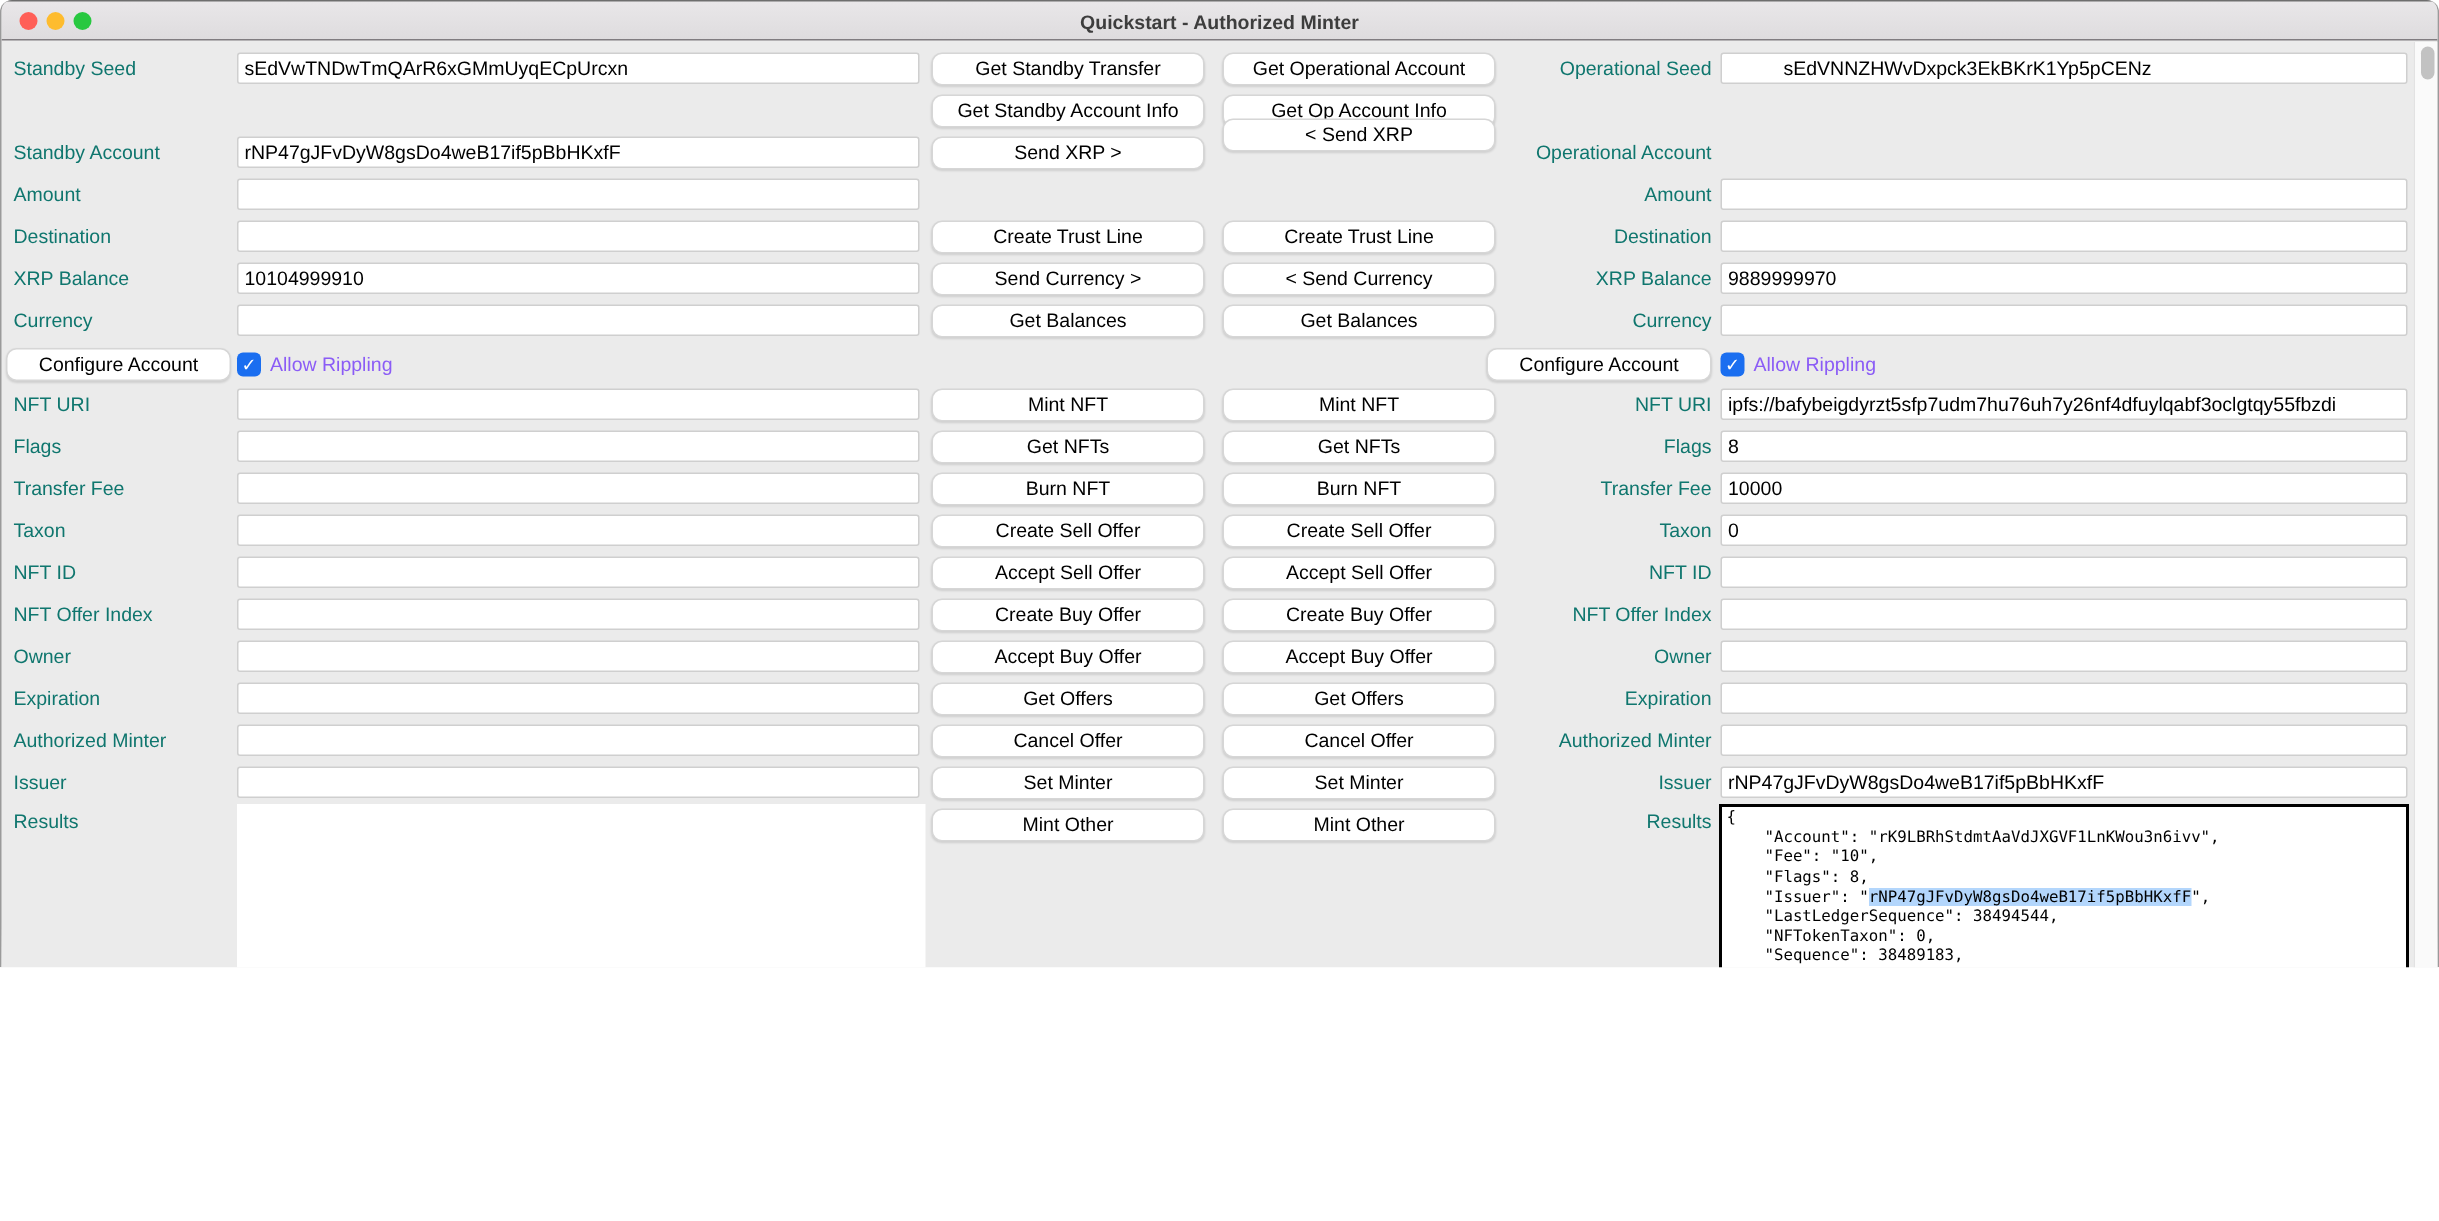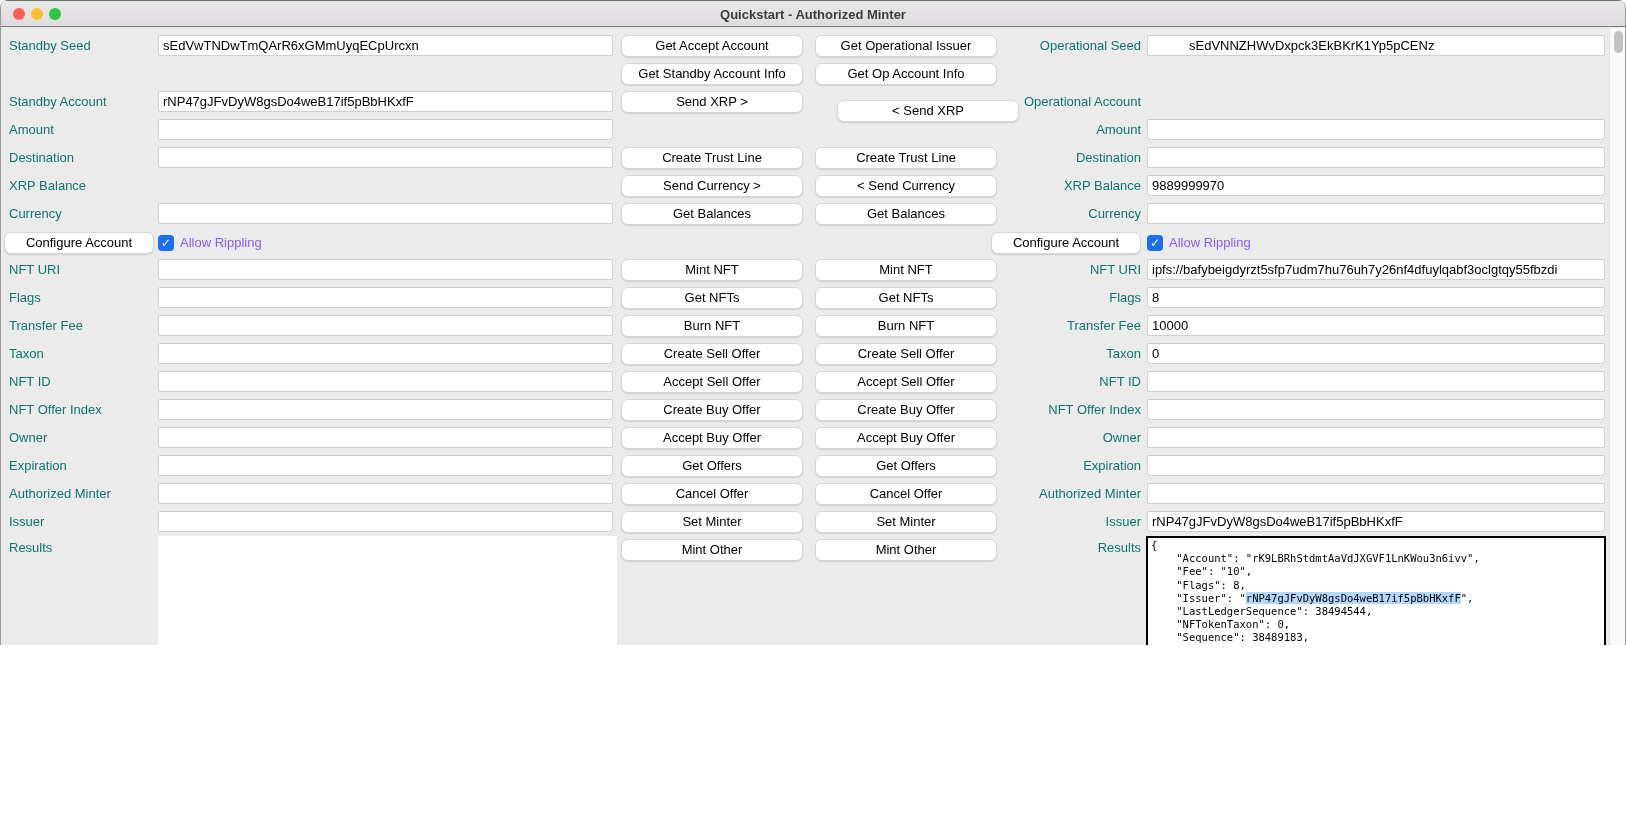--- a/index.html
+++ b/index.html
@@ -97,20 +97,21 @@
   <div class="lbl l-label" style="top:91px;">Standby Account</div>
   <input class="field l-field" style="top: 91px;" value="rNP47gJFvDyW8gsDo4weB17if5pBbHKxfF">
 
   <div class="lbl l-label" style="top:119px;">Amount</div>
   <input class="field l-field" style="top: 119px;" value="">
 
   <div class="lbl l-label" style="top:147px;">Destination</div>
   <input class="field l-field" style="top: 147px;" value="">
 
   <div class="lbl l-label" style="top:175px;">XRP Balance</div>
+  <input class="field l-field" style="top: 175px;" value="10104999910">
 
   <div class="lbl l-label" style="top:203px;">Currency</div>
   <input class="field l-field" style="top: 203px;" value="">
 
   <div class="btn cfg-l" style="top:232px;">Configure Account</div>
   <div class="checkbox" style="left:157px;top:235px;"><span>✓</span></div>
   <div class="chk-lbl" style="left:179px;top:233px;">Allow Rippling</div>
 
   <div class="lbl l-label" style="top:259px;">NFT URI</div>
   <input class="field l-field" style="top: 259px;" value="">
@@ -138,41 +139,41 @@
 
   <div class="lbl l-label" style="top:483px;">Authorized Minter</div>
   <input class="field l-field" style="top: 483px;" value="">
 
   <div class="lbl l-label" style="top:511px;">Issuer</div>
   <input class="field l-field" style="top: 511px;" value="">
 
   <div class="lbl l-label" style="top:537px;">Results</div>
   <textarea id="left-results" style=""></textarea>
 
-  <div class="btn btn-a" style="top:35px;">Get Accept Account</div>
+  <div class="btn btn-a" style="top:35px;">Get Standby Transfer</div>
   <div class="btn btn-a" style="top:63px;">Get Standby Account Info</div>
   <div class="btn btn-a" style="top:91px;">Send XRP &gt;</div>
   <div class="btn btn-a" style="top:147px;">Create Trust Line</div>
   <div class="btn btn-a" style="top:175px;">Send Currency &gt;</div>
   <div class="btn btn-a" style="top:203px;">Get Balances</div>
   <div class="btn btn-a" style="top:259px;">Mint NFT</div>
   <div class="btn btn-a" style="top:287px;">Get NFTs</div>
   <div class="btn btn-a" style="top:315px;">Burn NFT</div>
   <div class="btn btn-a" style="top:343px;">Create Sell Offer</div>
   <div class="btn btn-a" style="top:371px;">Accept Sell Offer</div>
   <div class="btn btn-a" style="top:399px;">Create Buy Offer</div>
   <div class="btn btn-a" style="top:427px;">Accept Buy Offer</div>
   <div class="btn btn-a" style="top:455px;">Get Offers</div>
   <div class="btn btn-a" style="top:483px;">Cancel Offer</div>
   <div class="btn btn-a" style="top:511px;">Set Minter</div>
   <div class="btn btn-a" style="top:539px;">Mint Other</div>
 
-  <div class="btn btn-b" style="top:35px;">Get Operational Issuer</div>
+  <div class="btn btn-b" style="top:35px;">Get Operational Account</div>
   <div class="btn btn-b" style="top:63px;">Get Op Account Info</div>
-  <div class="btn btn-b" style="top:100px;margin-left:22px;">&lt; Send XRP</div>
+  <div class="btn btn-b" style="top:79px;">&lt; Send XRP</div>
   <div class="btn btn-b" style="top:147px;">Create Trust Line</div>
   <div class="btn btn-b" style="top:175px;">&lt; Send Currency</div>
   <div class="btn btn-b" style="top:203px;">Get Balances</div>
   <div class="btn btn-b" style="top:259px;">Mint NFT</div>
   <div class="btn btn-b" style="top:287px;">Get NFTs</div>
   <div class="btn btn-b" style="top:315px;">Burn NFT</div>
   <div class="btn btn-b" style="top:343px;">Create Sell Offer</div>
   <div class="btn btn-b" style="top:371px;">Accept Sell Offer</div>
   <div class="btn btn-b" style="top:399px;">Create Buy Offer</div>
   <div class="btn btn-b" style="top:427px;">Accept Buy Offer</div>

